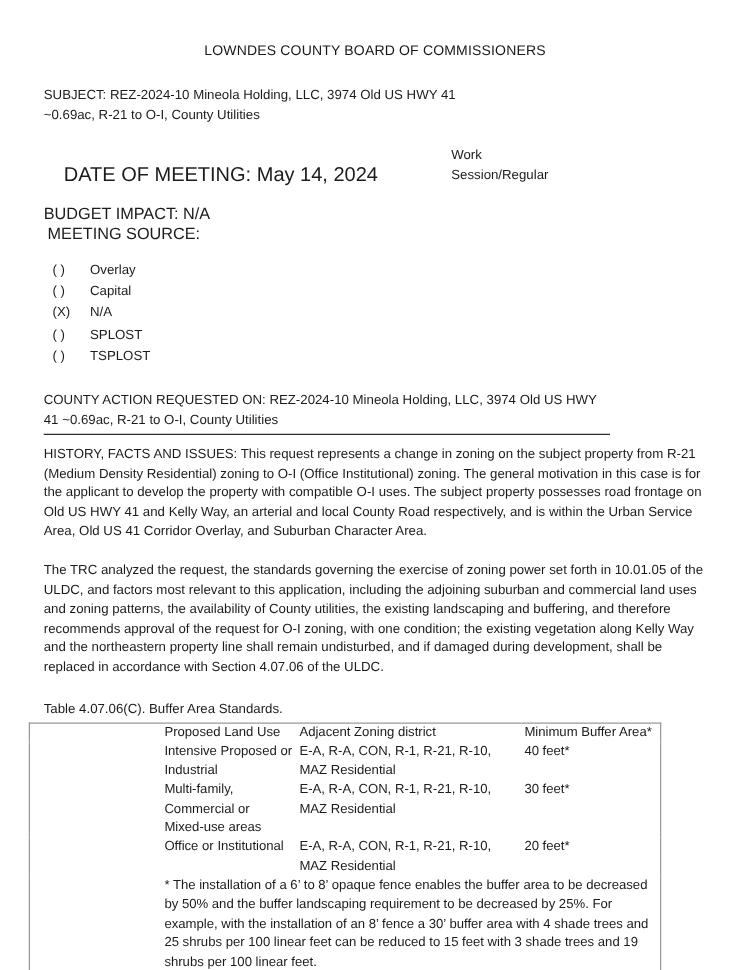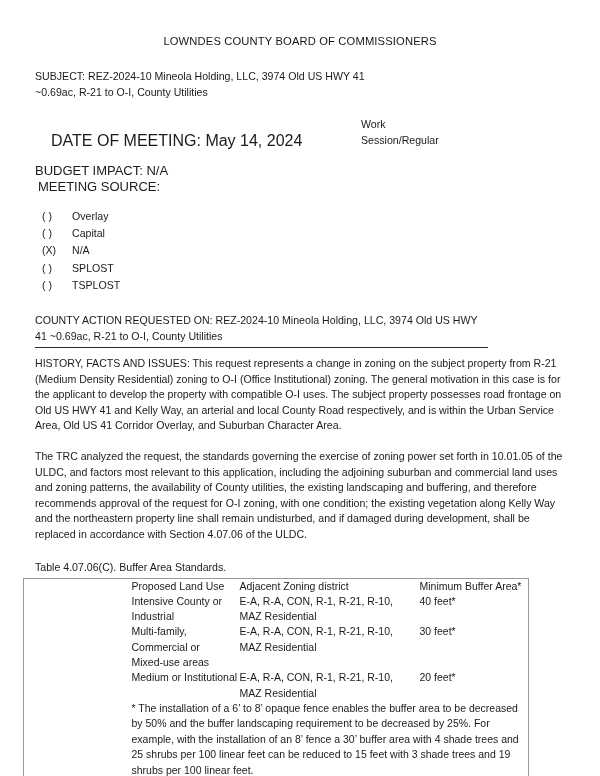--- a/index.html
+++ b/index.html
@@ -208,21 +208,21 @@
         <td>
             <div class="cell-text">Adjacent Zoning district</div>
           </td>
         <td>
             <div class="cell-text">Minimum Buffer Area*</div>
           </td>
       </tr>
       <tr>
         <td></td>
         <td>
-            <div class="cell-text">Intensive County or
+            <div class="cell-text">Intensive Proposed or
 Industrial</div>
           </td>
         <td>
             <div class="cell-text">E-A, R-A, CON, R-1, R-21, R-10,
  MAZ Residential</div>
           </td>
         <td>
             <div class="cell-text">40 feet*</div>
           </td>
       </tr>
@@ -237,21 +237,21 @@
             <div class="cell-text">E-A, R-A, CON, R-1, R-21, R-10,
  MAZ Residential</div>
           </td>
         <td>
             <div class="cell-text">30 feet*</div>
           </td>
       </tr>
       <tr>
         <td></td>
         <td>
-            <div class="cell-text">Medium or Institutional</div>
+            <div class="cell-text">Office or Institutional</div>
           </td>
         <td>
             <div class="cell-text">E-A, R-A, CON, R-1, R-21, R-10,
  MAZ Residential</div>
           </td>
         <td>
             <div class="cell-text">20 feet*</div>
           </td>
       </tr>
       <tr>

